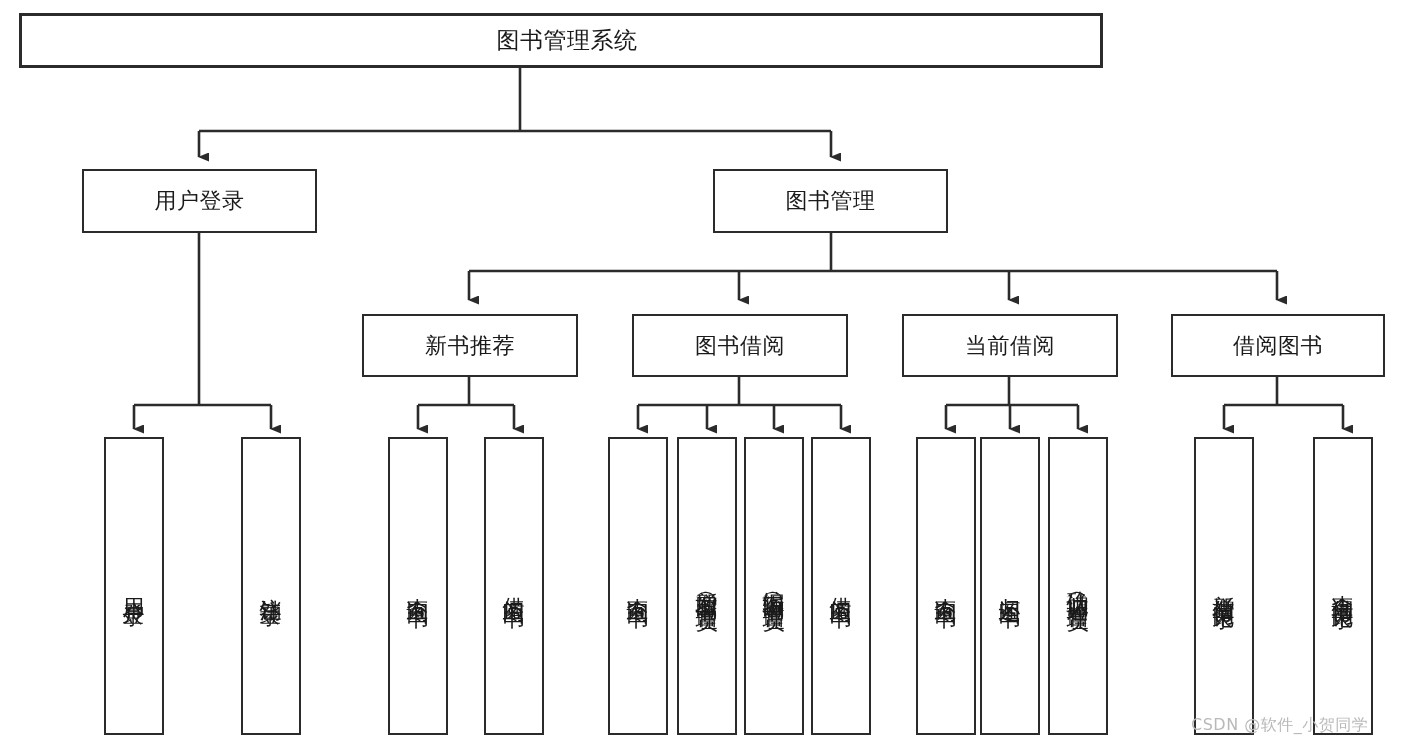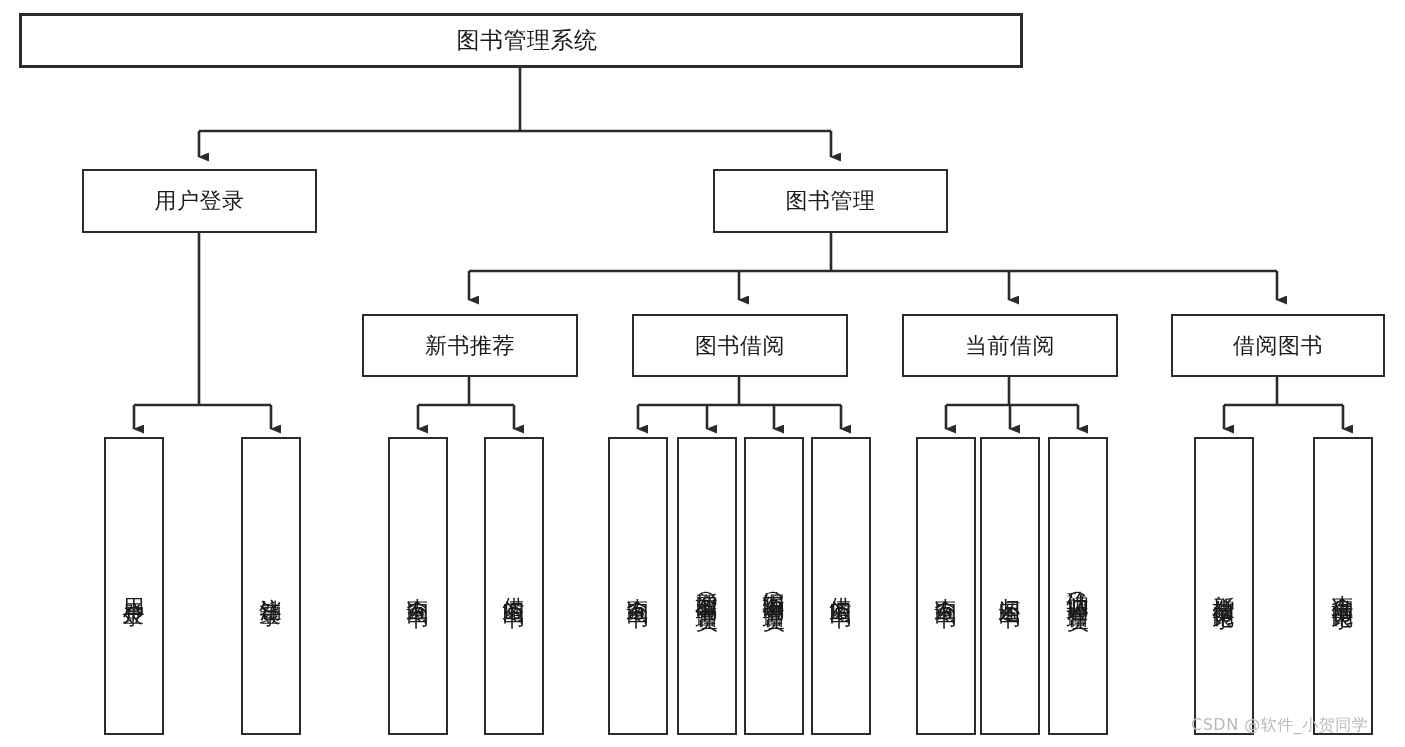--- a/index.html
+++ b/index.html
@@ -135,21 +135,21 @@
     </g>
 
     <g stroke="#2b2b2b" stroke-width="2.6" fill="none">
       <path d="M1277,377 L1277,405"></path>
       <path d="M1224,405 L1343,405"></path>
       <path d="M1224,405 L1224,429" marker-end="url(#arrowhead)"></path>
       <path d="M1343,405 L1343,429" marker-end="url(#arrowhead)"></path>
     </g>
   </svg>
 
-  <div class="node-box root" style="left:19px; top:13px; width:1004px; height:55px;padding-left:12px;">
+  <div class="node-box root" style="left:19px; top:13px; width:1084px; height:55px;padding-left:12px;">
     <span class="node-label h root-label">图书管理系统</span>
   </div>
 
   <div class="node-box" style="left:82px; top:169px; width:235px; height:64px;">
     <span class="node-label h">用户登录</span>
   </div>
 
   <div class="node-box" style="left:362px; top:314px; width:216px; height:63px;">
     <span class="node-label h">新书推荐</span>
   </div>

